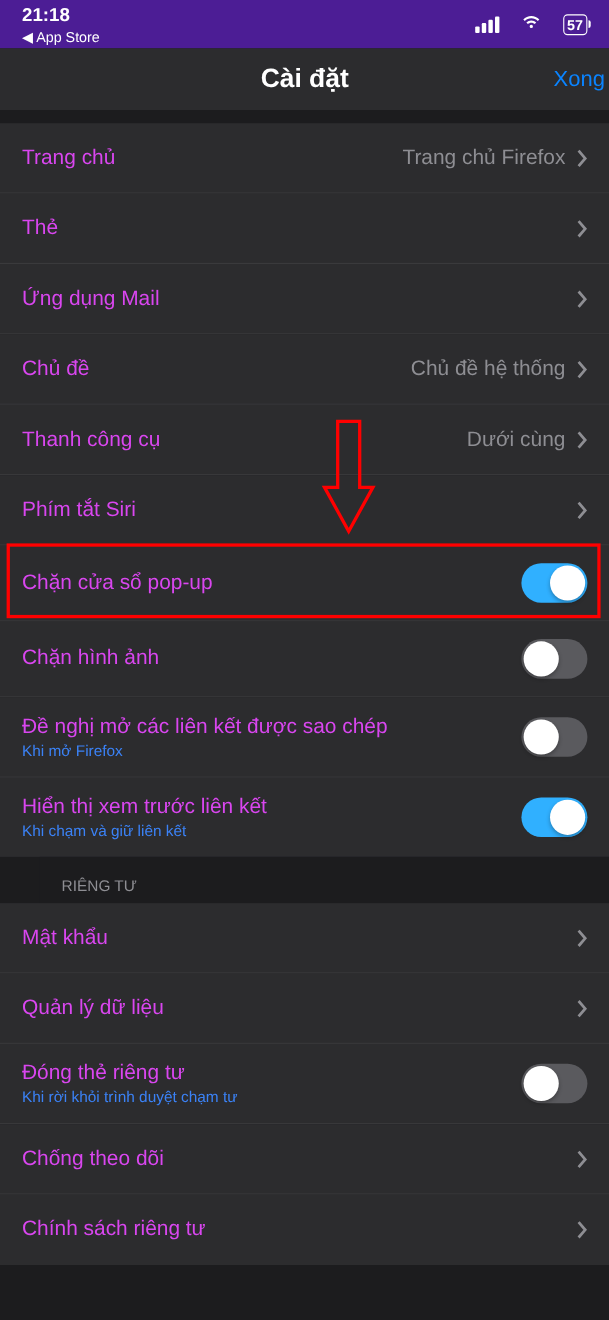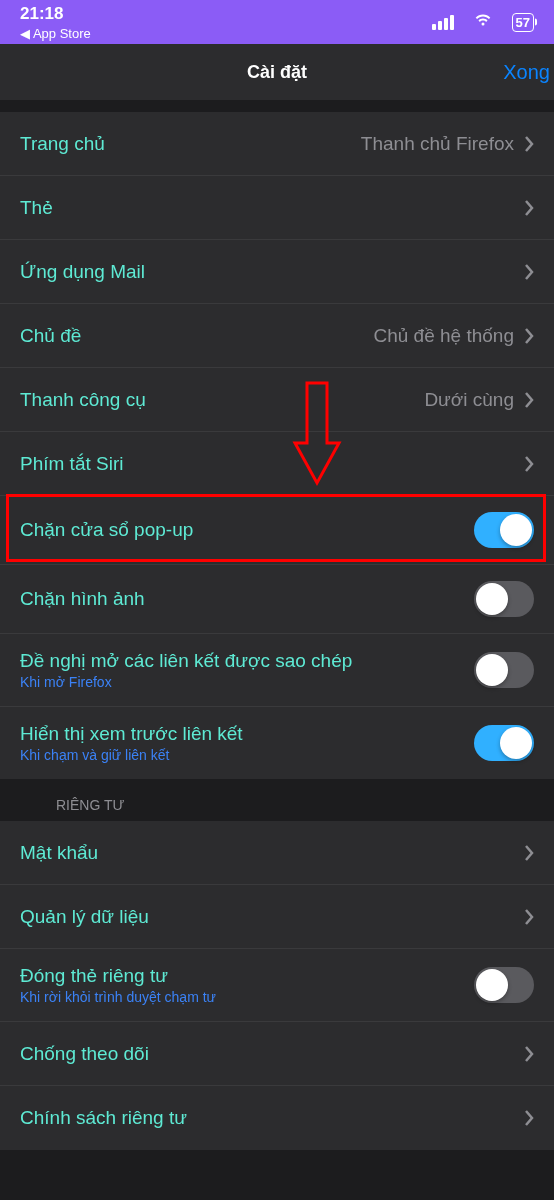--- a/index.html
+++ b/index.html
@@ -13,21 +13,21 @@
   position: relative;
 }
 
 
 .status-bar {
   height: 44px;
   display: flex;
   justify-content: space-between;
   align-items: center;
   padding: 0 20px;
-  background: #8b5cf6;
+  background: #4c1d95;
   font-size: 16px;
   font-weight: 600;
 }
 .status-left { display: flex; flex-direction: column; align-items: flex-start; }
 .status-time { font-size: 17px; font-weight: 700; }
 .status-right { display: flex; align-items: center; gap: 20px; }
 .back-link {
   font-size: 13px;
   font-weight: 400;
   margin-top: 2px;
@@ -66,21 +66,21 @@
 .header {
   height: 56px;
   background: #2c2c2e;
   display: flex;
   align-items: center;
   justify-content: center;
   position: relative;
   padding: 0 20px;
 }
 .header-title {
-  font-size: 18px;
+  font-size: 24px;
   font-weight: 600;
 }
 .header-done {
   position: absolute;
   right: 4px;
   color: #0a84ff;
   font-size: 20px;
   font-weight: 400;
 }
 
@@ -107,21 +107,21 @@
   align-items: center;
   justify-content: space-between;
   border-bottom: 0.5px solid #3a3a3c;
   min-height: 64px;
 }
 .row:last-child { border-bottom: none; }
 .row-text { display: flex; flex-direction: column; gap: 2px; flex: 1; }
 .row-label {
   font-size: 19px;
   font-weight: 400;
-  color: #5eead4;
+  color: #d946ef;
 }
 .row-sublabel {
   font-size: 14px;
   color: #3b82f6;
 }
 .row-right {
   display: flex;
   align-items: center;
   gap: 10px;
 }
@@ -203,21 +203,21 @@
 
 <div class="section-gap"></div>
 
 <div class="list">
 
   <div class="row">
     <div class="row-text">
         <div class="row-label">Trang chủ</div>
       </div>
     <div class="row-right">
-      <div class="row-value">Thanh chủ Firefox</div>
+      <div class="row-value">Trang chủ Firefox</div>
       <svg class="chevron" viewBox="0 0 10 18" fill="none" stroke="#8e8e93" stroke-width="2.5">
           <path d="M2 2l6 7-6 7"></path>
         </svg>
     </div>
   </div>
 
   <div class="row">
     <div class="row-text">
         <div class="row-label">Thẻ</div>
       </div>

